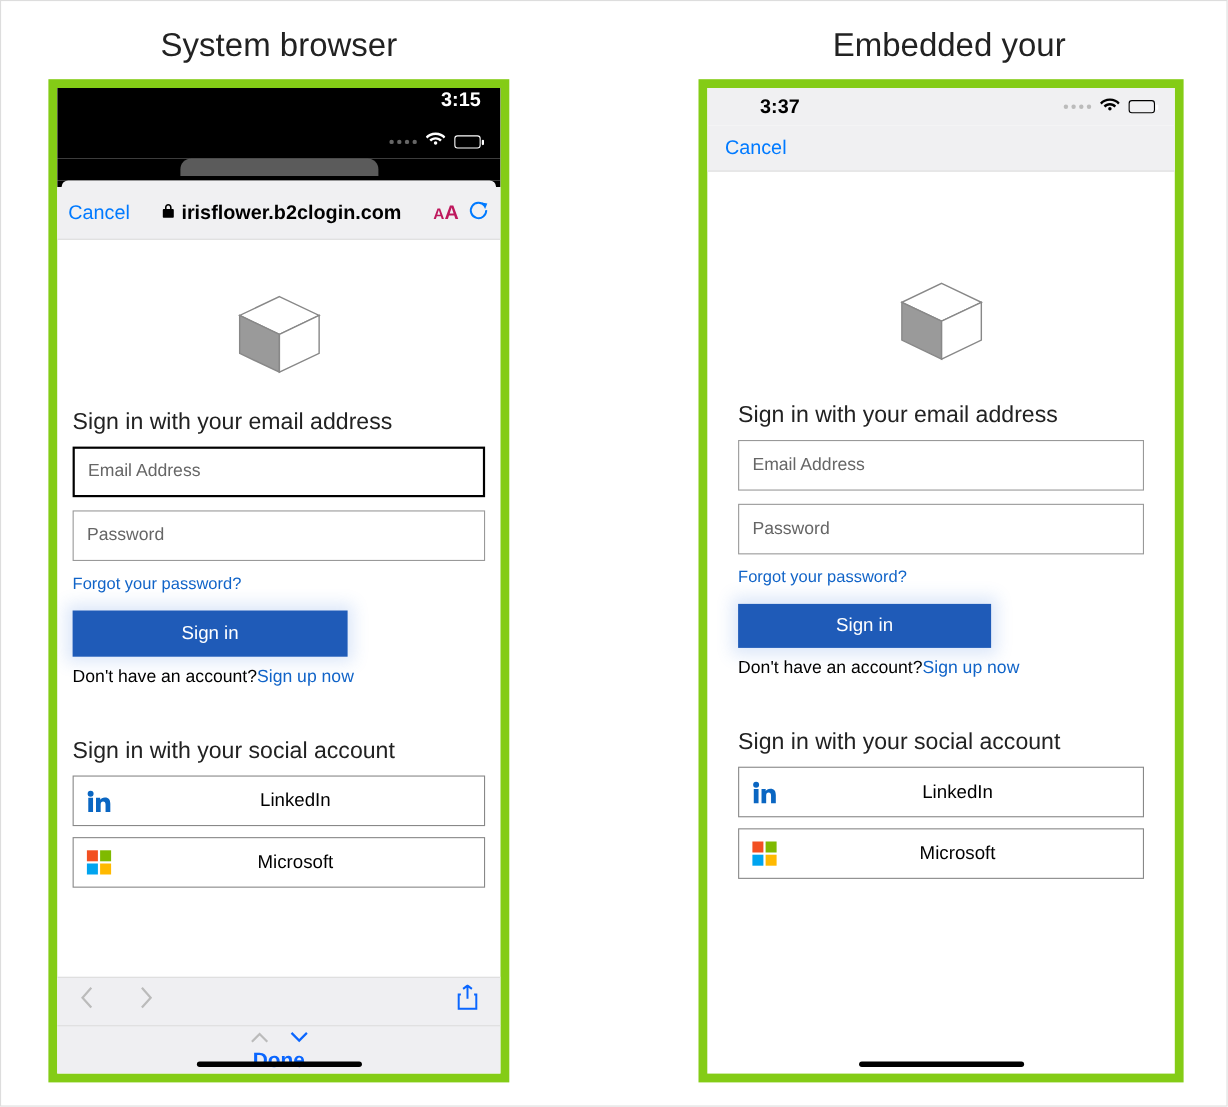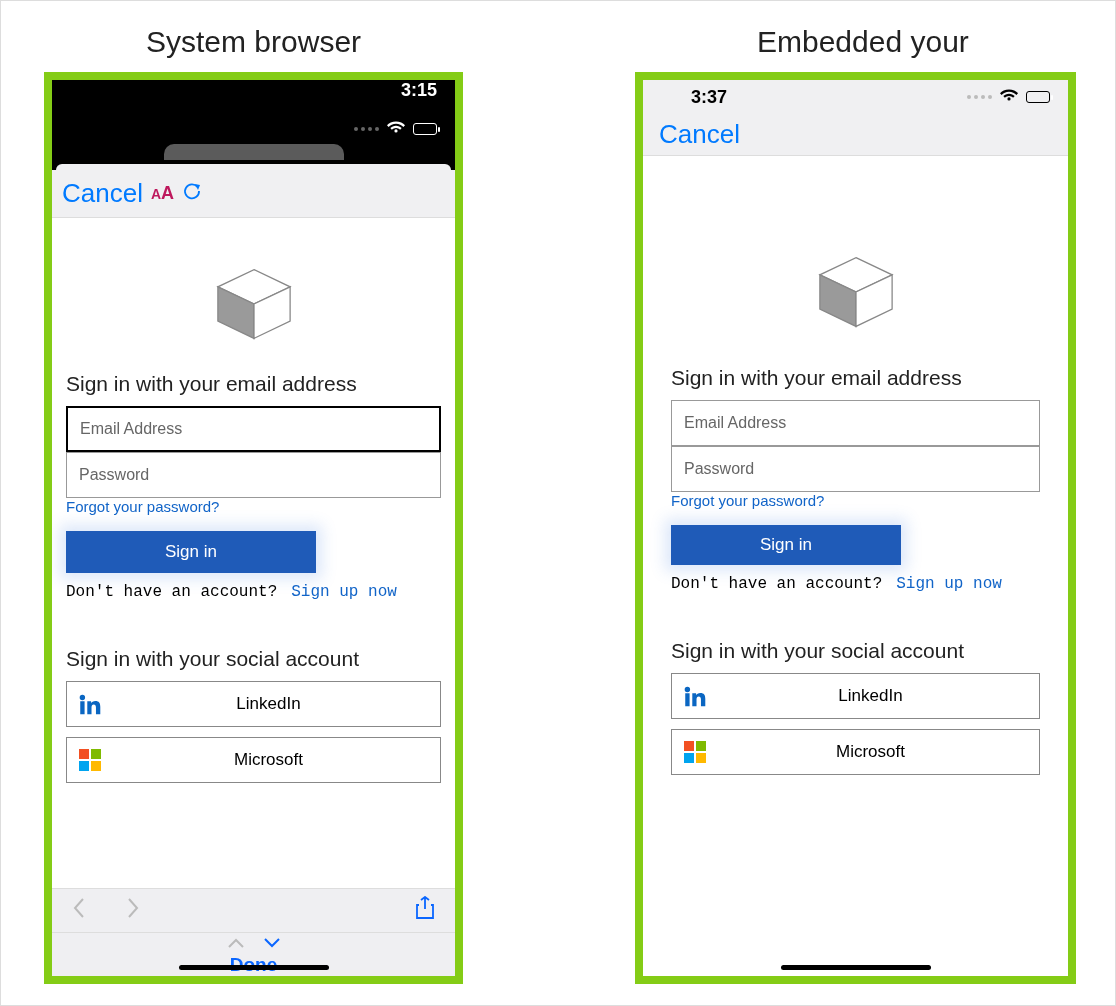--- a/index.html
+++ b/index.html
@@ -53,44 +53,44 @@
 
   .p1-addrbar {
     background:#f0f0f2;
     height:48px;
     display:flex;
     align-items:center;
     gap:8px;
     padding:0 10px;
     border-bottom:1px solid #ddd;
   }
-  .ios-link { color:#007aff; font-size:26px; font-weight:400; }
+  .ios-link { color:#007aff; font-size:18px; font-weight:400; }
   .addr { flex:1; display:flex; align-items:center; justify-content:center; gap:6px; font-size:18px; color:#000; font-weight:600; }
   .addr .lock { font-size:14px; }
   .aA { color:#be185d; font-size:14px; font-weight:600; }
   .aA .big { font-size:18px; }
   .reload { color:#007aff; font-size:20px; }
 
   .signin-body { padding:18px 14px 0 14px;border-radius:28px; }
   .cube-wrap { display:flex; justify-content:center; padding:28px 0 24px 0; }
   svg.cube { width:86px; height:80px; }
   .h { font-size:21px; font-weight:400; color:#222; margin:4px 0 10px 0; }
   .field {
     width:100%; height:46px; border:1px solid #999; padding:0 12px;
-    font-size:16px; color:#666; display:flex; align-items:center; 
+    font-size:16px; color:#666; display:flex; align-items:center; margin-bottom:12px;
   }
   .field.focused { border:2px solid #000; }
   .link-sm { color:#1164c8; font-size:15px; }
   .signin-btn {
     width:250px; height:42px; background:#1f5bb8; color:#fff;
     font-size:17px; border:none; margin:16px 0 10px 0;
     box-shadow: 0 0 14px 6px rgba(60,120,220,0.18);
     display:flex; align-items:center; justify-content:center;
   }
-  .row { display:flex; align-items:center; gap:14px; font-size:16px;font-family:Liberation Mono, monospace; }
+  .row { display:flex; align-items:center; font-size:16px; }
   .social-btn {
     width:100%; height:46px; border:1px solid #888; margin-bottom:10px;
     display:flex; align-items:center; padding:0 8px; font-size:17px;
   }
   .social-btn .icon { width:30px; display:flex; justify-content:center; }
   .social-btn .lbl { flex:1; text-align:center; }
 
   .ms-icon { display:grid; grid-template-columns:10px 10px; grid-template-rows:10px 10px; gap:2px; }
   .ms-icon span:nth-child(1){background:#f25022;}
   .ms-icon span:nth-child(2){background:#7fba00;}
@@ -158,20 +158,28 @@
 
     <div class="p1-tabstrip">
       <span class="tab"></span>
     </div>
     <div style="background:#000; display:flex; justify-content:center;">
       <span style="width:98%; height:6px; background:#f0f0f2; border-radius:10px 10px 0 0;"></span>
     </div>
 
     <div class="p1-addrbar">
       <span class="ios-link">Cancel</span>
+      <span class="addr">
+        <span class="lock">
+          <svg width="12" height="14" viewBox="0 0 12 14">
+              <path fill="#000" d="M9 5V3.6C9 1.9 7.7.5 6 .5S3 1.9 3 3.6V5H2c-.6 0-1 .4-1 1v6c0 .6.4 1 1 1h8c.6 0 1-.4 1-1V6c0-.6-.4-1-1-1H9zM4.4 3.6c0-.9.7-1.7 1.6-1.7s1.6.8 1.6 1.7V5H4.4V3.6z"></path>
+            </svg>
+        </span>
+        <span>irisflower.b2clogin.com</span>
+      </span>
       <span class="aA"><span>A</span><span class="big">A</span></span>
       <span class="reload">
         <svg width="20" height="20" viewBox="0 0 20 20">
             <path fill="none" stroke="#007aff" stroke-width="1.8" d="M15.5 6A7 7 0 1017 10"></path>
             <path fill="#007aff" d="M13 3l5 1-2 5z"></path>
           </svg>
       </span>
     </div>
 
     <div class="signin-body">

